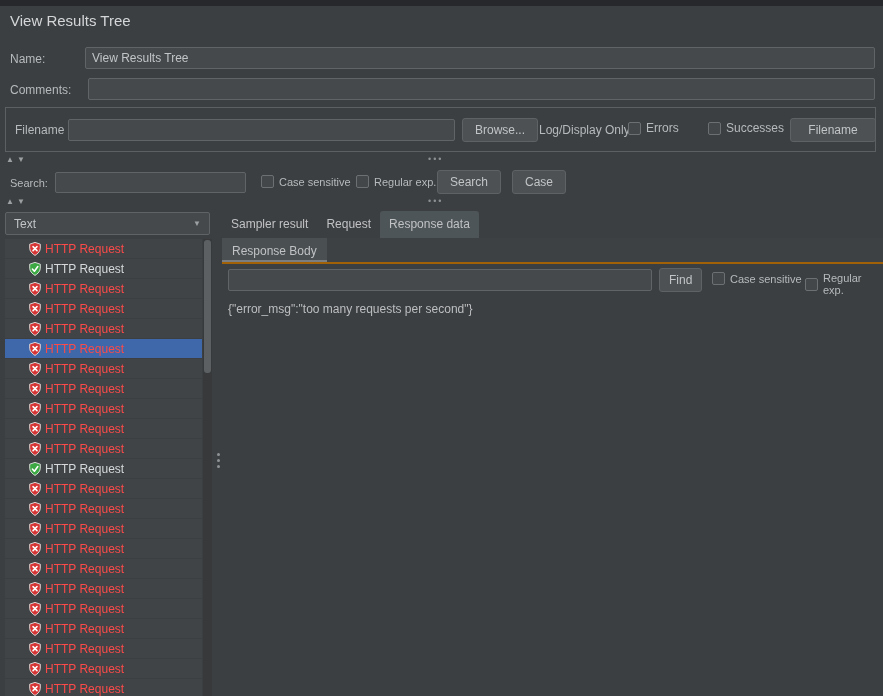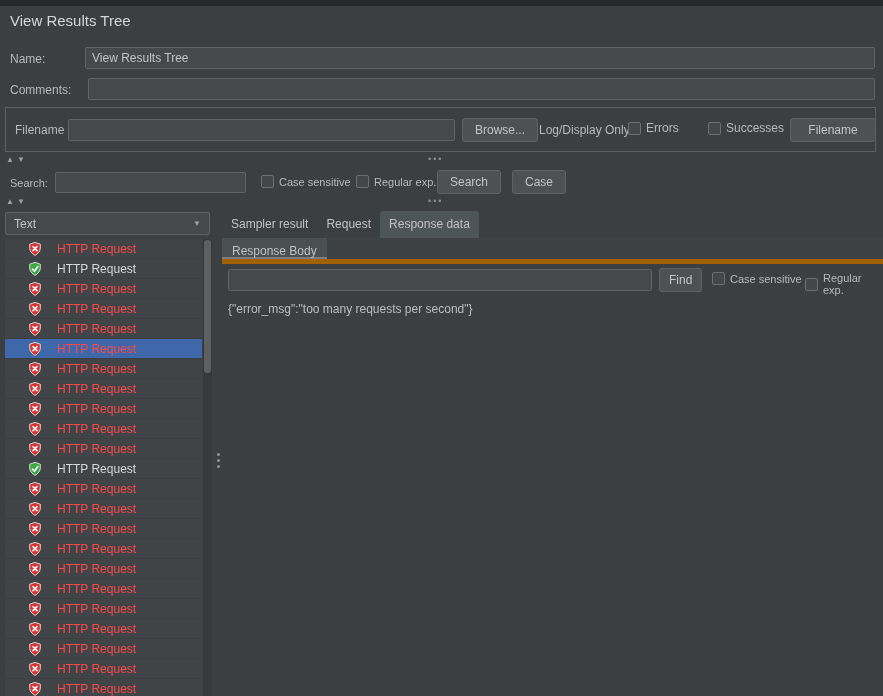--- a/index.html
+++ b/index.html
@@ -35,34 +35,34 @@
   .split-dots { position:absolute; left:428px; top:-1px; color:#8d9092; font-size:9px; letter-spacing:2px; }
   .combo {
     left:5px; top:212px; width:205px; height:23px;
     background:#45494b; border:1px solid #5f6365; border-radius:2px;
     display:flex; align-items:center; padding:0 8px; color:#c2c4c6;
   }
   .combo .chev { margin-left:auto; font-size:8px; color:#9ea1a3; }
   .tree { left:5px; top:239px; width:197px; height:457px; overflow:hidden; }
   .tree-row {
     height:19px; margin-bottom:1px; background:#404446;
-    display:flex; align-items:center; gap:16px; padding-left:24px;
+    display:flex; align-items:center; gap:4px; padding-left:24px;
   }
   .tree-row.selected { background:var(--selection_blue); }
   .tree-row .shield { flex:0 0 auto; }
   .tree-row.status-error .tree-label { color:var(--error_red); }
   .tree-row.status-success .tree-label { color:var(--success_text); }
   .tree-scrollbar { left:203px; top:239px; width:9px; height:457px; background:#37393b; }
   .tree-scroll-thumb { position:absolute; left:1px; top:1px; width:7px; height:133px; background:#5c6062; border-radius:3px; }
   .panel-handle { left:214px; top:453px; width:8px; display:flex; flex-direction:column; align-items:center; gap:3px; }
   .panel-handle i { width:3px; height:3px; border-radius:50%; background:#909395; }
   .tab-bar { left:222px; top:211px; height:27px; display:flex; align-items:stretch; }
   .tab { padding:6px 9px 5px; color:#c0c2c4; }
   .tab.active { background:#4d5558; border-radius:3px 3px 0 0; }
-  .subtab-band { left:222px; top:238px; width:661px; height:26px; background:#3e4143; border-bottom:5px solid #a16207; display:flex; }
+  .subtab-band { left:222px; top:238px; width:661px; height:26px; background:#3e4143; border-bottom:2px solid #a16207; display:flex; }
   .subtab { padding:6px 10px 5px; color:#c0c2c4; }
   .subtab.active { background:#4a4f51; border-bottom:2px solid #7a7e80; }
   .response-text { left:228px; top:302px; color:#bcbec0; }
 </style>
 </head>
 <body>
 
 <div class="app">
 
   <div class="abs top-strip"></div>

